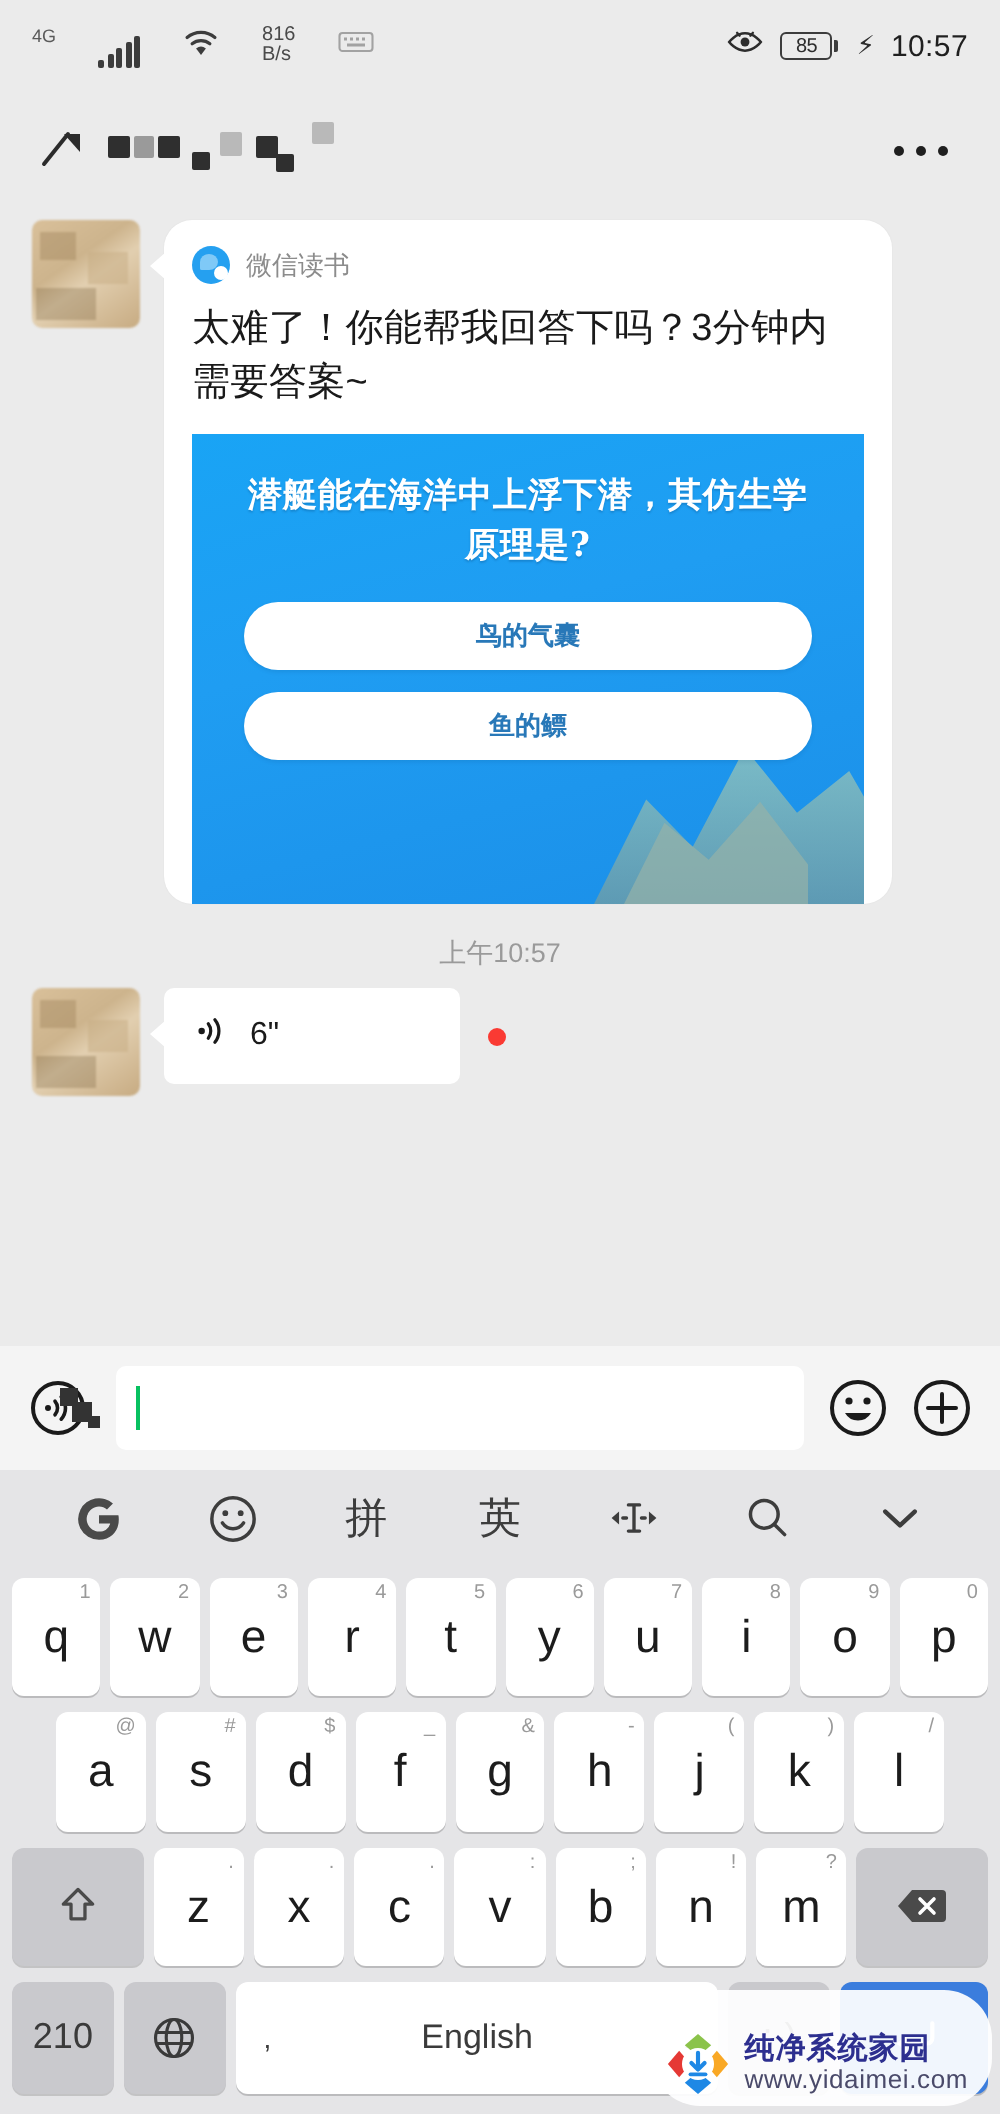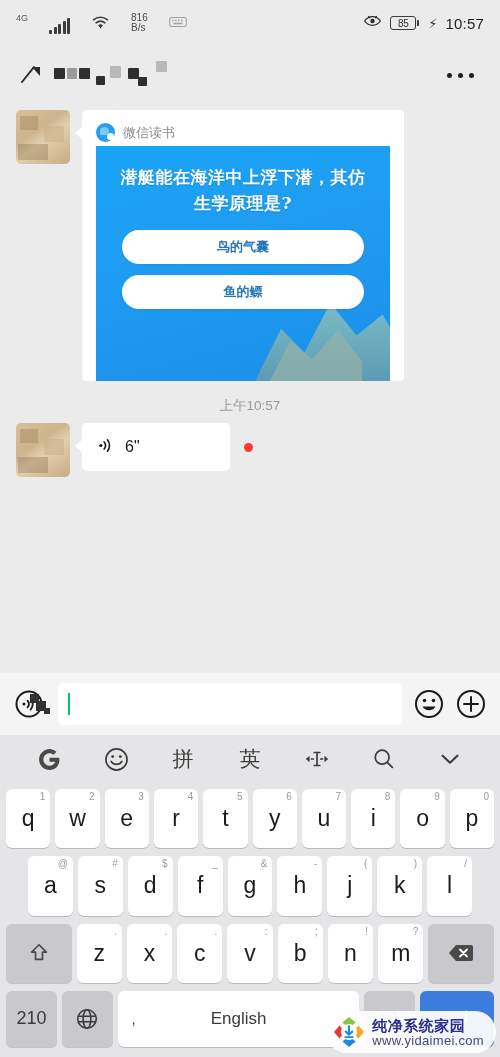--- a/index.html
+++ b/index.html
@@ -73,21 +73,21 @@
 
   .bubble-wrap { position: relative; margin-left: 12px; }
   .tail {
     position: absolute; left: -7px; top: 16px; width: 0; height: 0;
     border-top: 7px solid transparent; border-bottom: 7px solid transparent;
     border-right: 8px solid #ffffff;
   }
 
   
   .mp-card {
-    width: 322px; background: #ffffff; border-radius: 4px; overflow: hidden;
+    width: 364px; background: #ffffff; border-radius: 14px; overflow: hidden;
     box-shadow: 0 0 1px rgba(0,0,0,.06);
   }
   .mp-head { display: flex; align-items: center; gap: 8px; padding: 13px 14px 4px 14px; }
   .mp-logo {
     width: 19px; height: 19px; border-radius: 50%;
     background: #25a0f0; position: relative;
   }
   .mp-logo::after {
     content: ""; position: absolute; right: 1px; bottom: 2px;
     width: 7px; height: 7px; border-radius: 50%; background: #ffffff;
@@ -203,23 +203,23 @@
   .key.space { flex: 4.2 1 0; justify-content: space-between; padding: 0 14px; }
   .key.space .sp-label { font-size: 17px; color: #3b3b3b; flex: 1 1 auto; text-align: center; }
   .key.space .sp-punc { font-size: 14px; color: #3b3b3b; }
   .key.enter { background: #3b7ddd; }
   .key.enter svg { width: 26px; height: 22px; }
   .row-z { padding-left: 3px; padding-right: 3px; }
 
   
   .watermark {
     position: absolute; right: 4px; bottom: 4px;
-    display: flex; align-items: flex-end; gap: 7px;
+    display: flex; align-items: center; gap: 7px;
     background: rgba(255,255,255,.93); border-radius: 24px;
-    padding: 5px 12px 5px 7px; z-index: 20;
+    padding: 21px 12px 5px 7px; z-index: 20;
   }
   .wm-logo { width: 32px; height: 32px; position: relative; flex: 0 0 auto; }
   .wm-text { display: flex; flex-direction: column; line-height: 1.08; }
   .wm-title { font-size: 15px; font-weight: bold; color: #2d2f8f; letter-spacing: .5px; }
   .wm-url { font-size: 13px; color: #4a4a6a; letter-spacing: .3px; }
 </style>
 </head>
 <body>
 
 <div class="phone">
@@ -305,20 +305,21 @@
         <span class="patch p2"></span>
         <span class="patch p3"></span>
       </div>
       <div class="bubble-wrap">
         <span class="tail"></span>
         <div class="mp-card">
           <div class="mp-head">
             <span class="mp-logo"></span>
             <span class="mp-source">微信读书</span>
           </div>
+          <div class="mp-title">太难了！你能帮我回答下吗？3分钟内需要答案~</div>
           <div class="mp-image">
             <span class="hill"></span>
             <span class="hill2"></span>
             <div class="quiz-q">潜艇能在海洋中上浮下潜，其仿生学原理是?</div>
             <div class="quiz-opts">
               <div class="quiz-opt">鸟的气囊</div>
               <div class="quiz-opt">鱼的鳔</div>
             </div>
           </div>
         </div>

